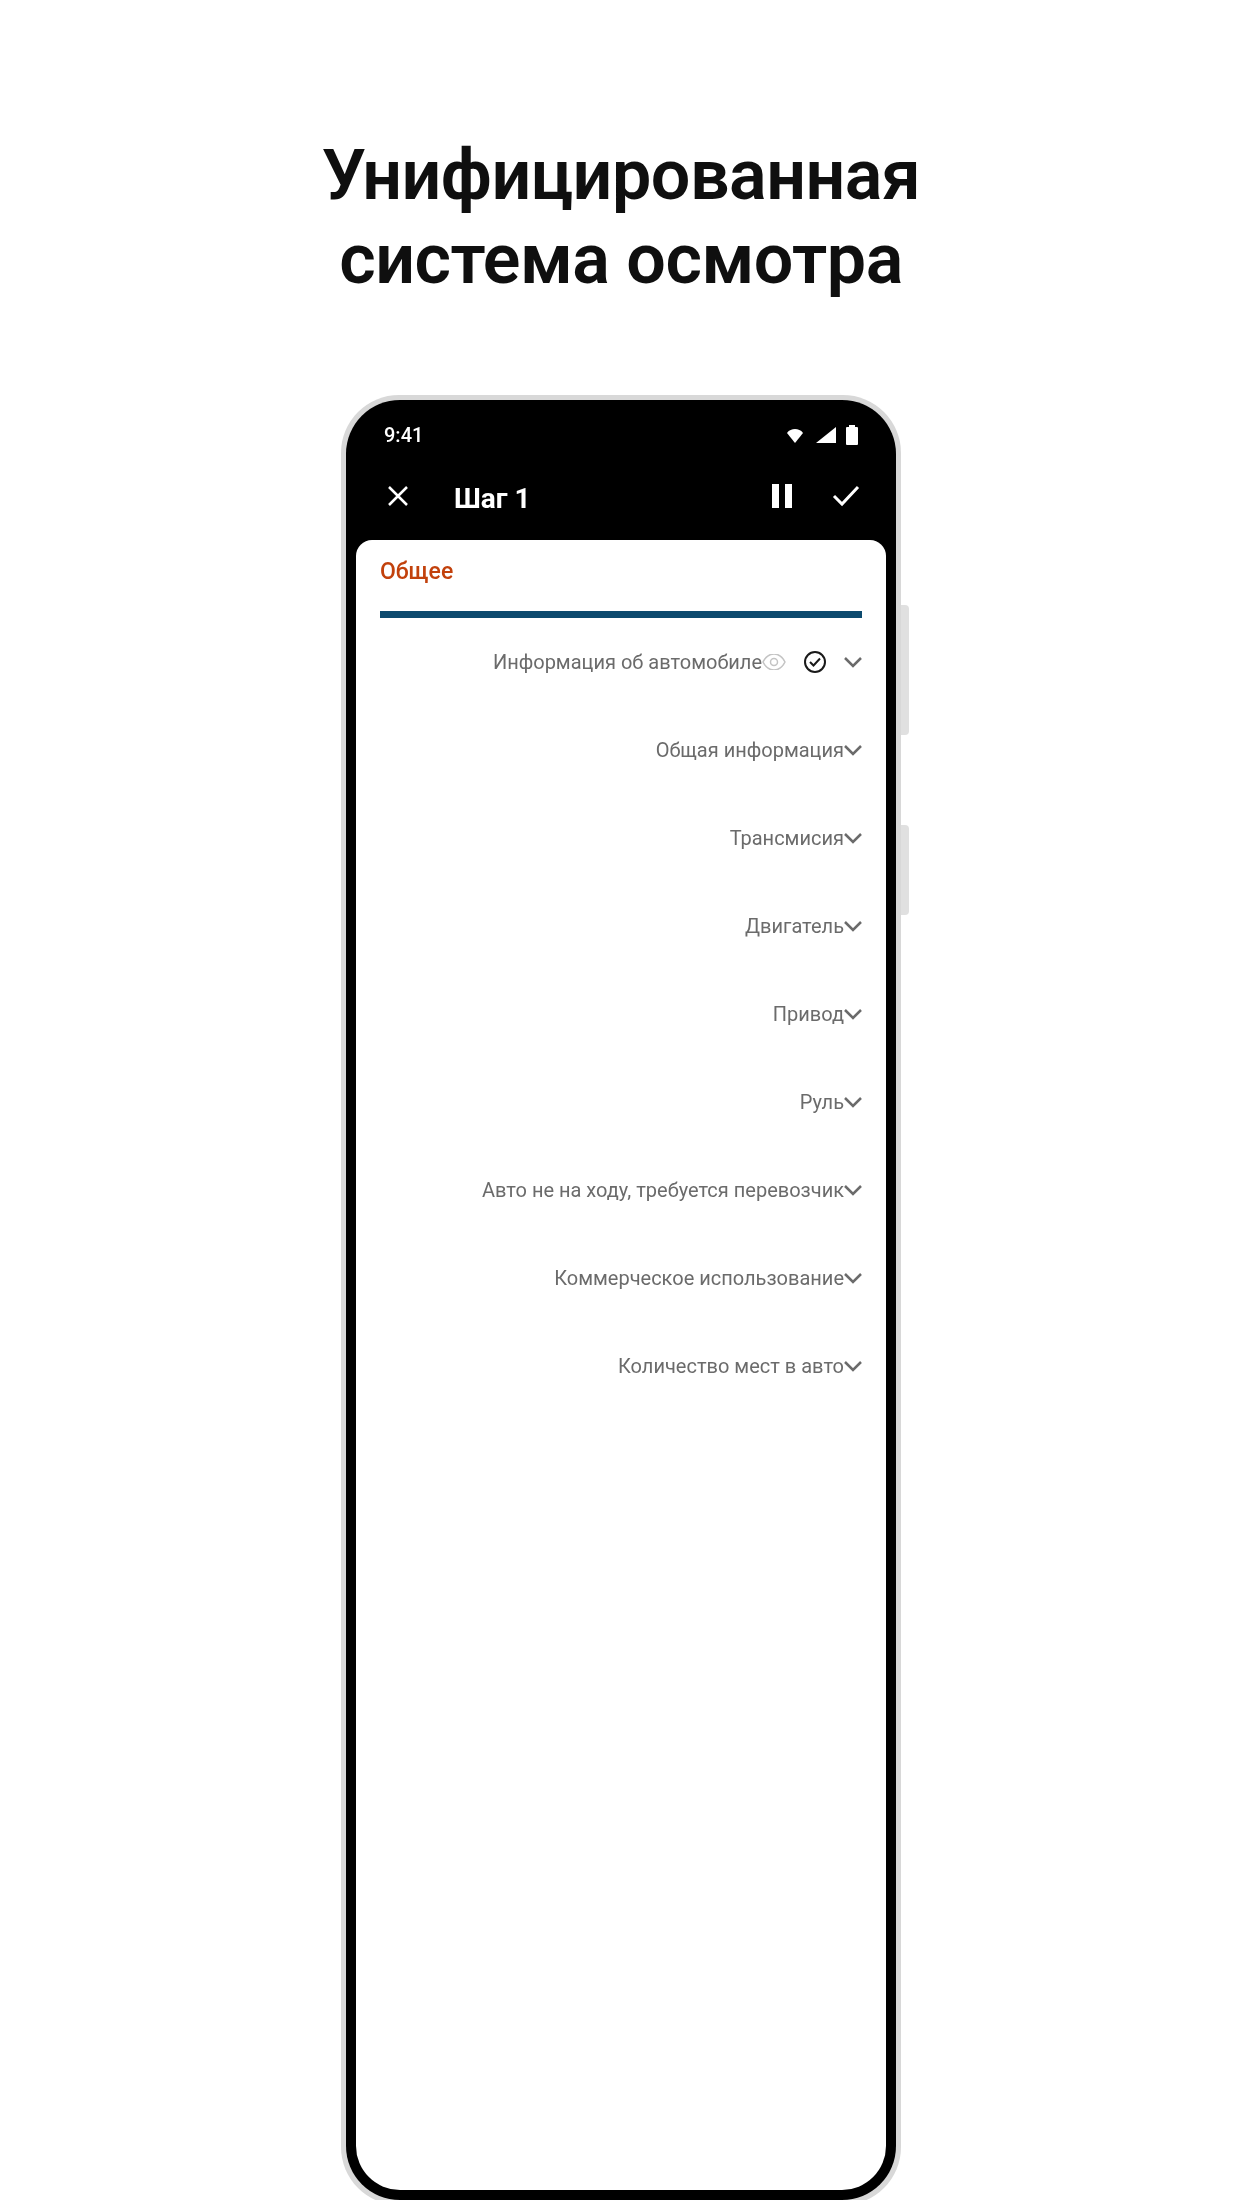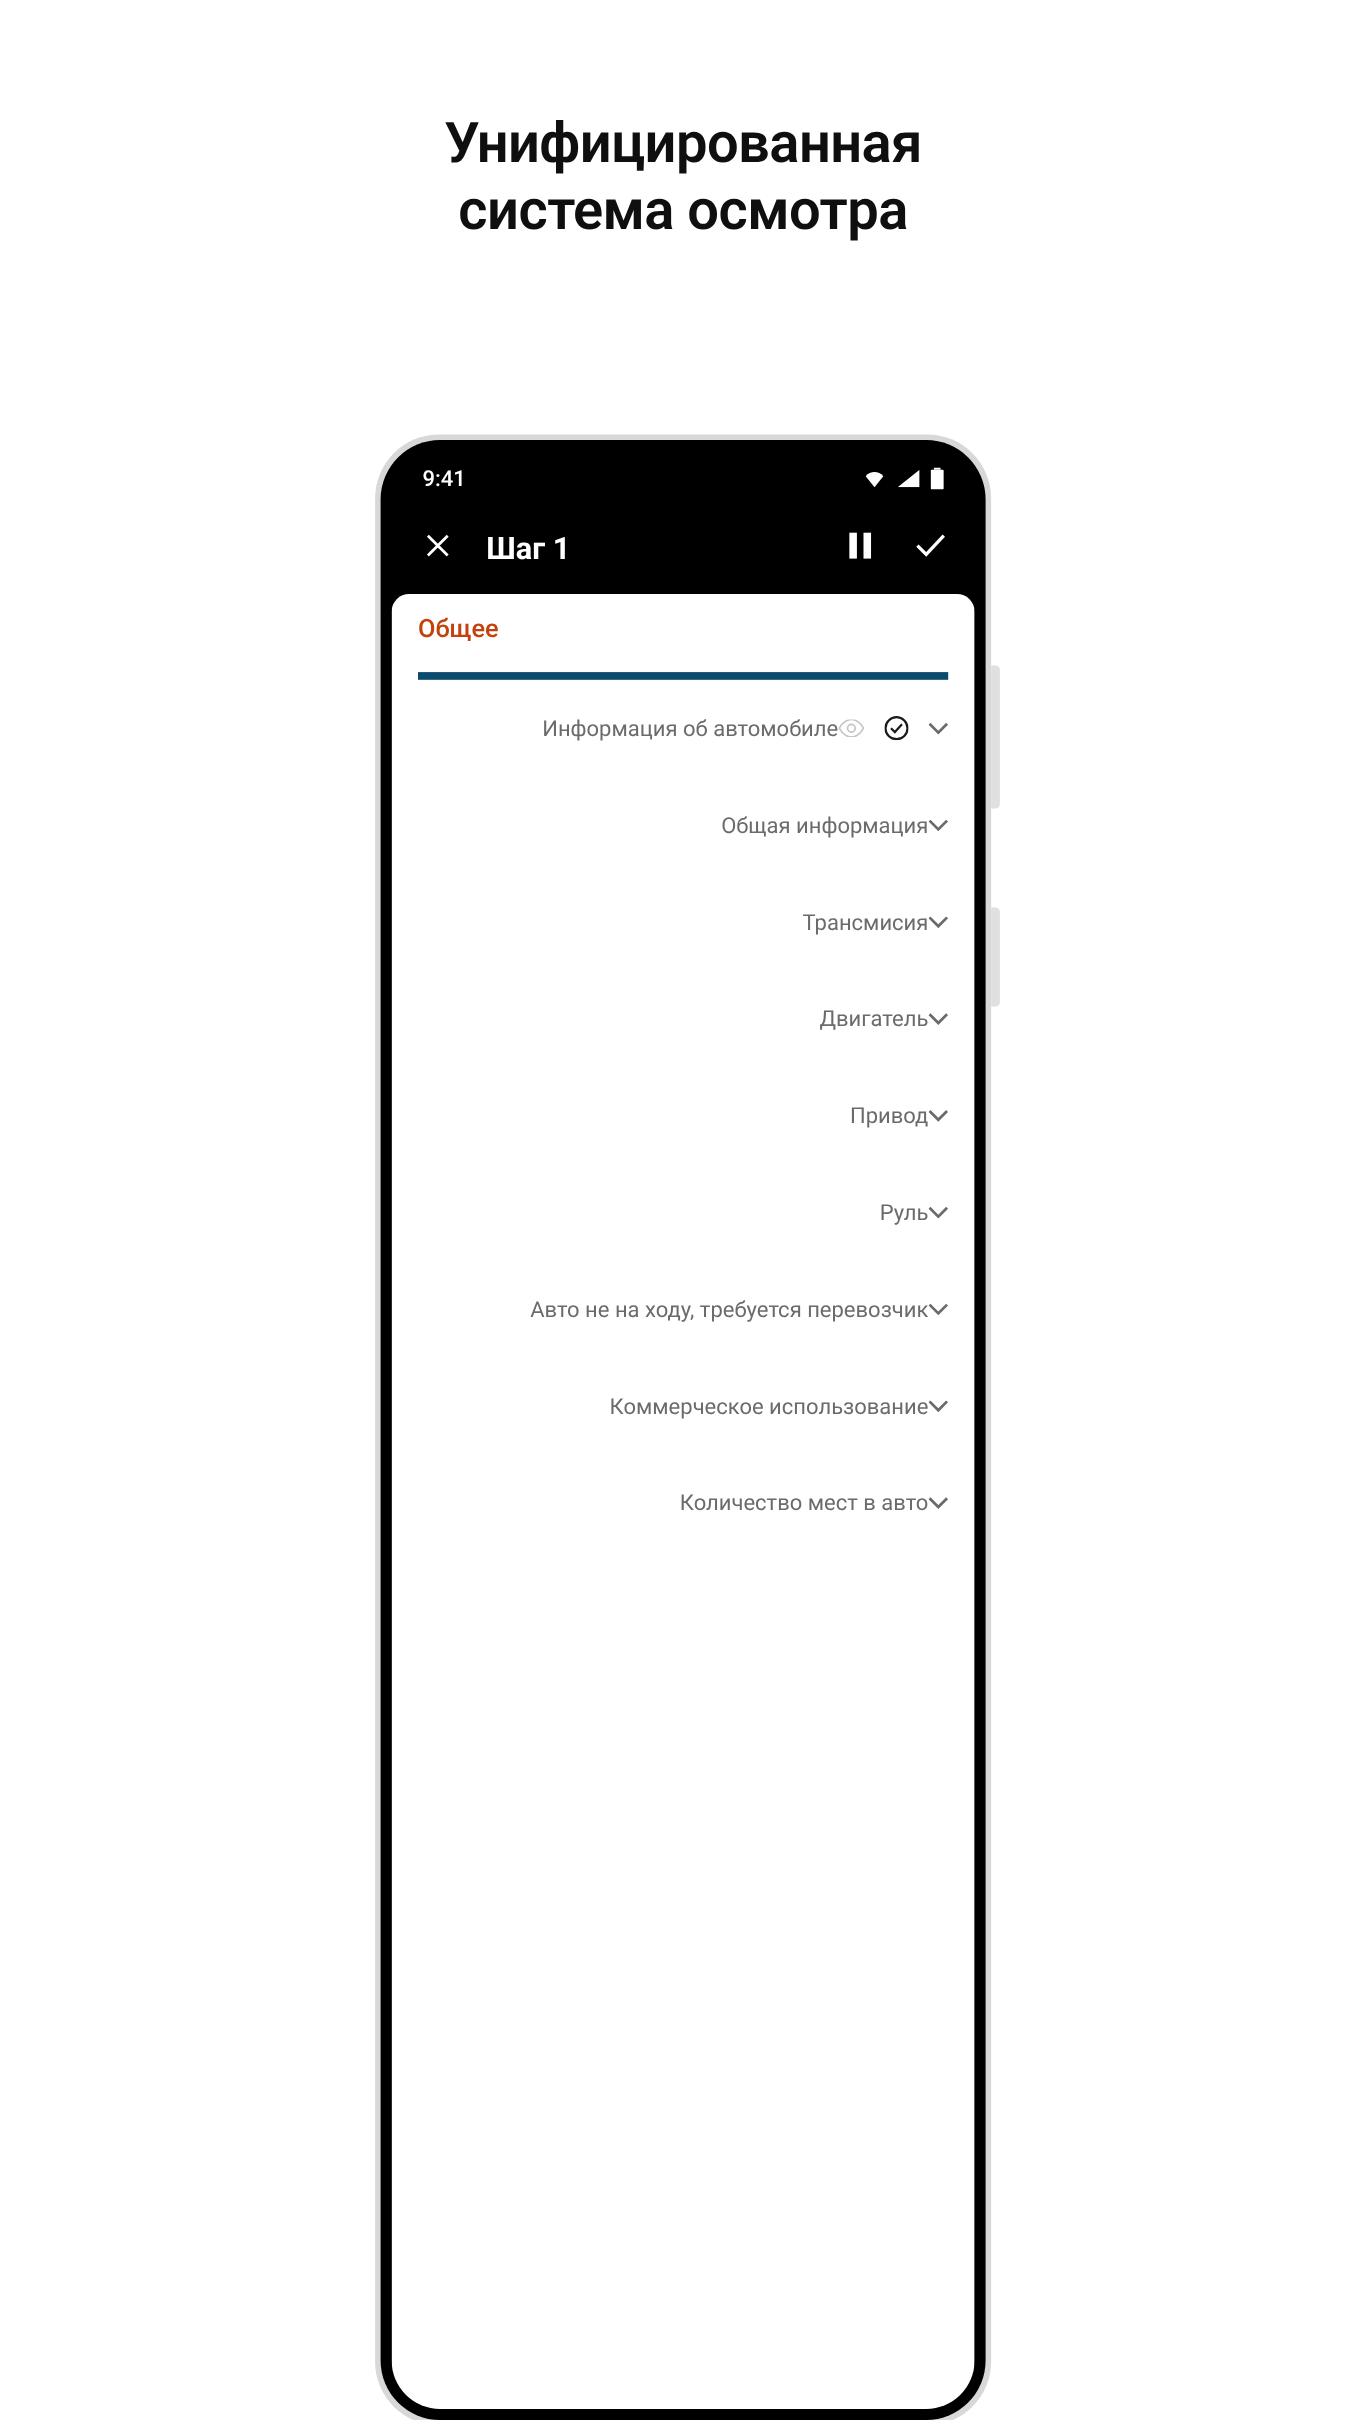--- a/index.html
+++ b/index.html
@@ -11,25 +11,26 @@
       width: 1242px;
       height: 2200px;
       background: #ffffff;
       font-family: -apple-system, BlinkMacSystemFont, 'Segoe UI', Roboto, Arial, sans-serif;
       position: relative;
       overflow: hidden;
     }
     .headline {
       text-align: center;
       padding-top: 100px;
-      font-size: 51px;
+      font-size: 70px;
       font-weight: 600;
       color: #0f0f0f;
       line-height: 1.2;
       letter-spacing: -0.5px;
+      margin-top: 33px;
     }
     .phone-wrapper {
       position: absolute;
       left: 50%;
       transform: translateX(-50%);
       top: 395px;
       width: 560px;
     }
     .phone-outer {
       width: 560px;
@@ -91,21 +92,21 @@
     }
     .wifi-icon svg, .signal-icon svg, .battery-icon svg {
       display: block;
     }
     .app-bar {
       height: 76px;
       display: flex;
       align-items: center;
       padding: 0 24px;
       color: #ffffff;
-      gap: 2px;
+      gap: 14px;
     }
     .app-bar-close {
       width: 36px;
       height: 36px;
       display: flex;
       align-items: center;
       justify-content: center;
       cursor: pointer;
     }
     .app-bar-title {

